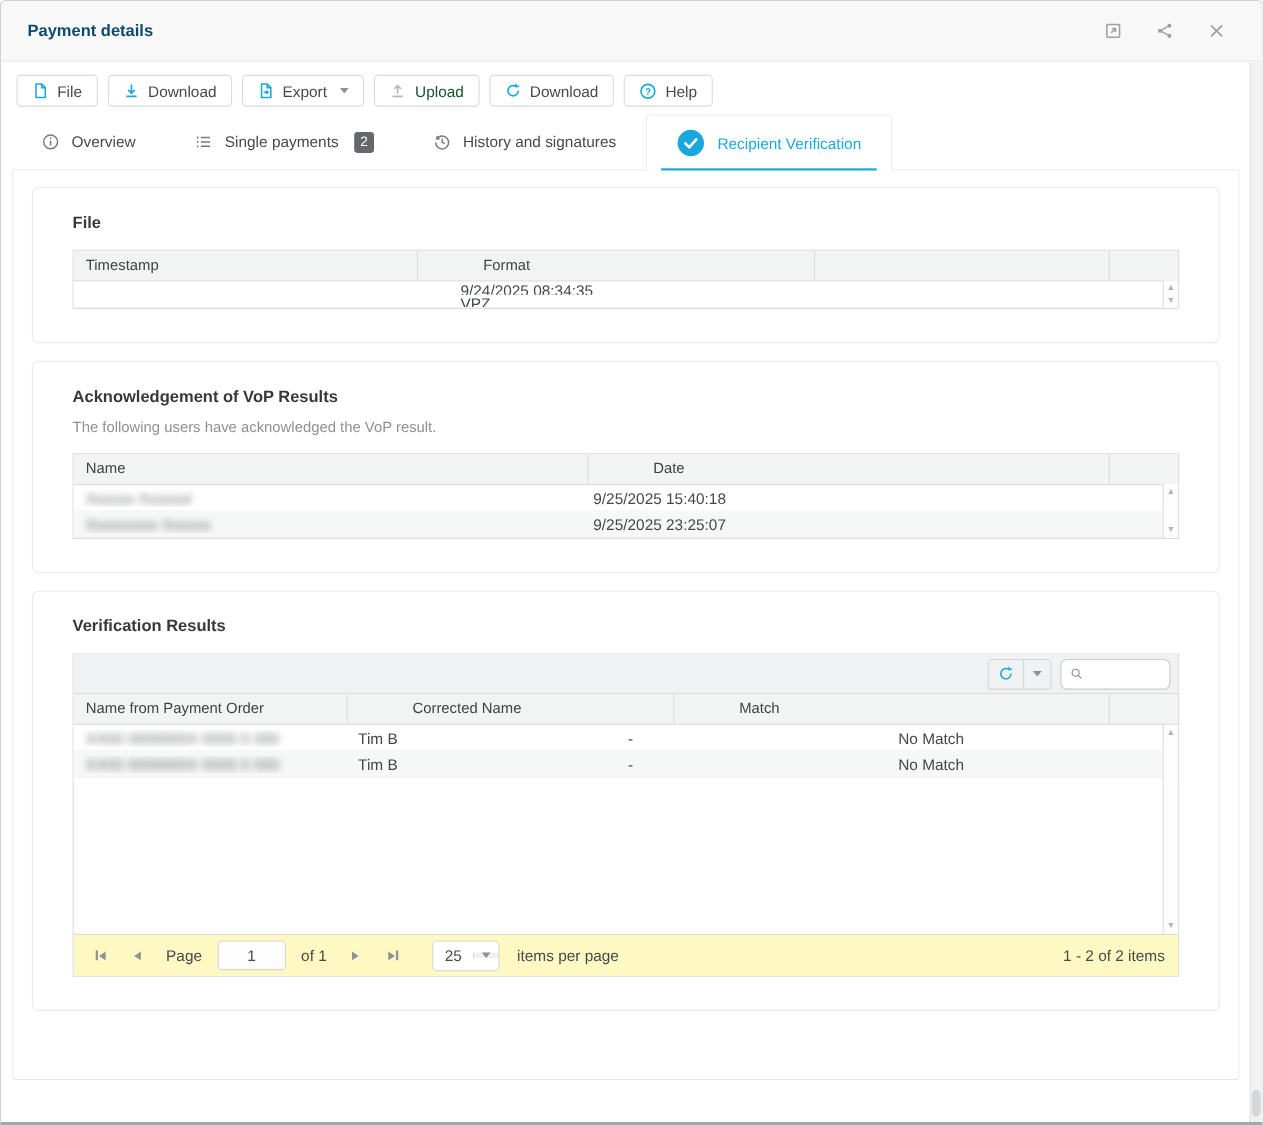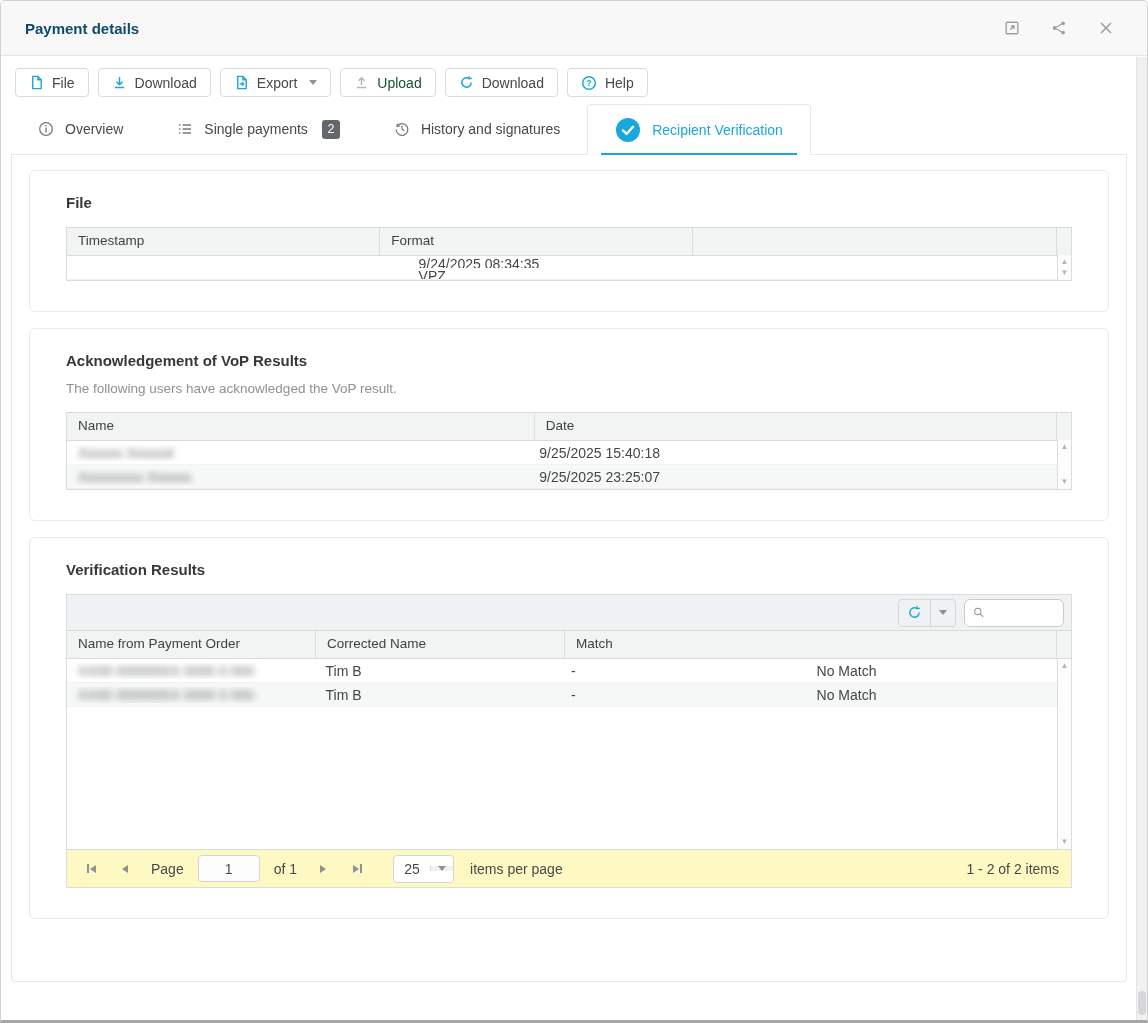--- a/index.html
+++ b/index.html
@@ -57,21 +57,21 @@
   .content-wrap {
     margin:0 20px 0 10px; border:1px solid #e6e7e8; border-top:none;
     border-radius:0 0 4px 4px; background:#fff; height:827px; padding:15px 17px;
   }
   .card { border:1px solid #e9eaeb; border-radius:6px; background:#fff; padding:23px 36px 30px; }
   .card + .card { margin-top:16px; }
   .card h2 { font-size:15px; font-weight:bold; color:#36393b; margin:0 0 16px; }
   .subtitle { color:#8d9194; font-size:13.5px; margin:-4px 0 16px; }
   
   .grid { border:1px solid #dbdcdd; position:relative; background:#fff; }
-  .grid-header { display:flex; background:#f2f3f3; border-bottom:1px solid #d9dadb; }
+  .grid-header { display:flex; background:#f2f3f3; border-bottom:1px solid #d9dadb;gap:48px; }
   .gh-cell {
     padding:5px 11px; border-right:1px solid #dcddde; color:#3f4244;
     height:27px; font-size:13.5px; overflow:hidden; white-space:nowrap; cursor:pointer;
   }
   .gh-spacer { width:14px; border-right:none; padding:0; cursor:default; }
   .grid-row { display:flex; height:24px; align-items:center; border-bottom:1px solid #f1f2f2; background:#fff; }
   .grid-row.alt { background:#f6f7f7; }
   .g-cell { padding:0 11px; overflow:hidden; white-space:nowrap; }
   .link { color:#be185d; cursor:pointer; text-decoration:none;text-align:right; }
   .redacted { filter:blur(3.2px); color:#6f7376; user-select:none; }

